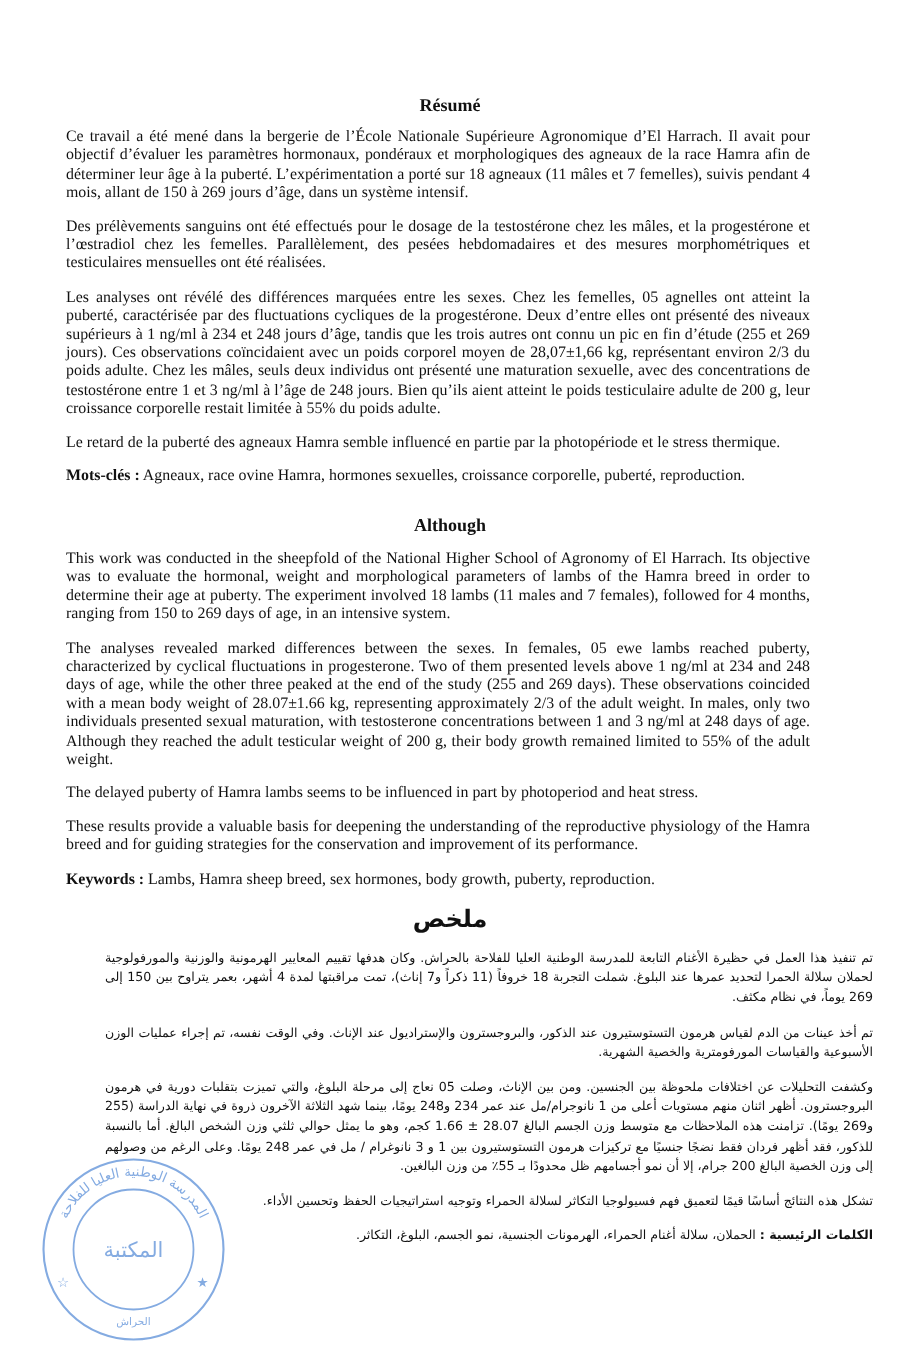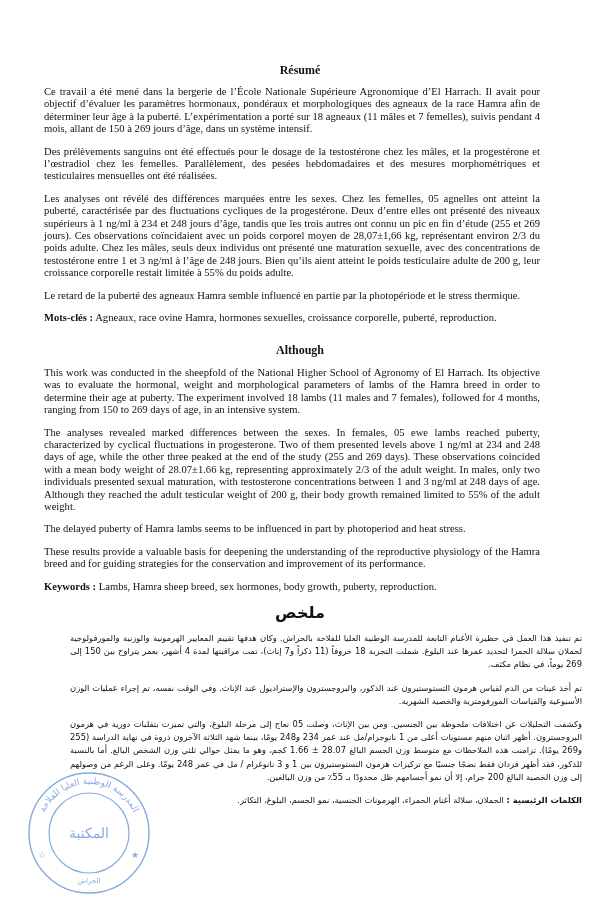--- a/index.html
+++ b/index.html
@@ -41,20 +41,21 @@
     <p class="p">The delayed puberty of Hamra lambs seems to be influenced in part by photoperiod and heat stress.</p>
     <p class="p">These results provide a valuable basis for deepening the understanding of the reproductive physiology of the Hamra breed and for guiding strategies for the conservation and improvement of its performance.</p>
     <p class="p"><span class="kw-label">Keywords :</span><span> Lambs, Hamra sheep breed, sex hormones, body growth, puberty, reproduction.</span></p>
   </div>
 
   <h2 id="h-ar" class="ar-h">ملخص</h2>
   <div id="ar-body" class="ar">
     <p class="p">تم تنفيذ هذا العمل في حظيرة الأغنام التابعة للمدرسة الوطنية العليا للفلاحة بالحراش. وكان هدفها تقييم المعايير الهرمونية والوزنية والمورفولوجية لحملان سلالة الحمرا لتحديد عمرها عند البلوغ. شملت التجربة 18 خروفاً (11 ذكراً و7 إناث)، تمت مراقبتها لمدة 4 أشهر، بعمر يتراوح بين 150 إلى 269 يوماً، في نظام مكثف.</p>
     <p class="p">تم أخذ عينات من الدم لقياس هرمون التستوستيرون عند الذكور، والبروجسترون والإستراديول عند الإناث. وفي الوقت نفسه، تم إجراء عمليات الوزن الأسبوعية والقياسات المورفومترية والخصية الشهرية.</p>
     <p class="p">وكشفت التحليلات عن اختلافات ملحوظة بين الجنسين. ومن بين الإناث، وصلت 05 نعاج إلى مرحلة البلوغ، والتي تميزت بتقلبات دورية في هرمون البروجسترون. أظهر اثنان منهم مستويات أعلى من 1 نانوجرام/مل عند عمر 234 و248 يومًا، بينما شهد الثلاثة الآخرون ذروة في نهاية الدراسة (255 و269 يومًا). تزامنت هذه الملاحظات مع متوسط وزن الجسم البالغ 28.07 ± 1.66 كجم، وهو ما يمثل حوالي ثلثي وزن الشخص البالغ. أما بالنسبة للذكور، فقد أظهر فردان فقط نضجًا جنسيًا مع تركيزات هرمون التستوستيرون بين 1 و 3 نانوغرام / مل في عمر 248 يومًا. وعلى الرغم من وصولهم إلى وزن الخصية البالغ 200 جرام، إلا أن نمو أجسامهم ظل محدودًا بـ 55٪ من وزن البالغين.</p>
+    <p class="p">تشكل هذه النتائج أساسًا قيمًا لتعميق فهم فسيولوجيا التكاثر لسلالة الحمراء وتوجيه استراتيجيات الحفظ وتحسين الأداء.</p>
     <p class="p"><span class="kw-label">الكلمات الرئيسية :</span><span> الحملان، سلالة أغنام الحمراء، الهرمونات الجنسية، نمو الجسم، البلوغ، التكاثر.</span></p>
   </div>
 </div>
 
 <svg class="stamp" viewBox="0 0 126 126">
   <defs>
     <path id="stamp-arc-top" d="M 14 63 A 49 49 0 0 1 112 63"></path>
     <path id="stamp-arc-bottom" d="M 40 104 A 49 49 0 0 0 86 104"></path>
   </defs>
   <circle cx="63" cy="63" r="60" fill="none" stroke="#5b8fd8" stroke-width="1.4"></circle>

